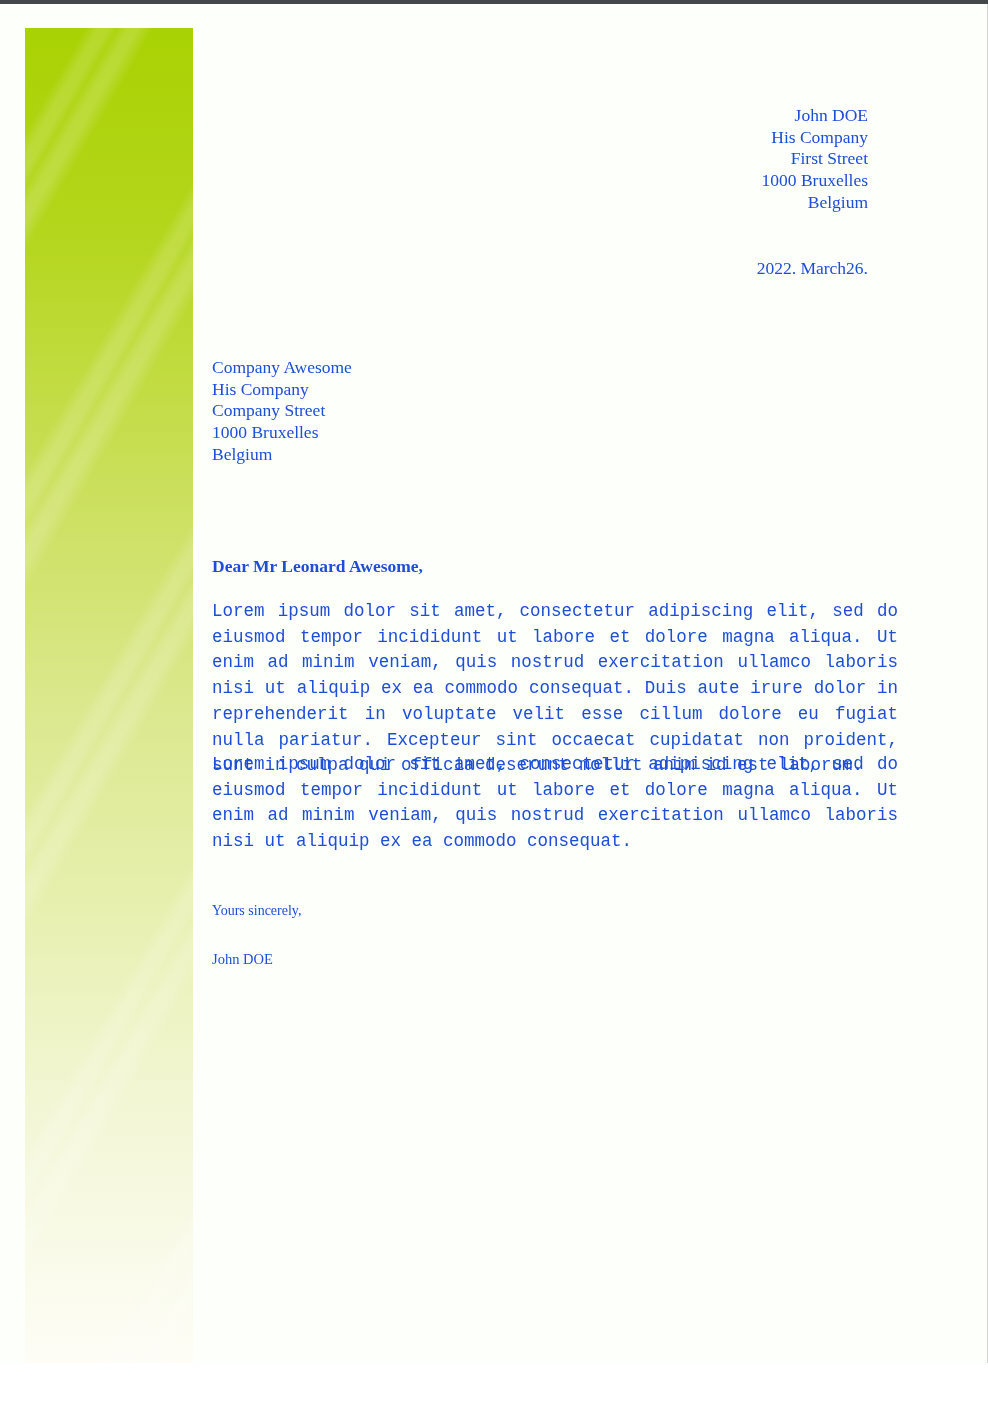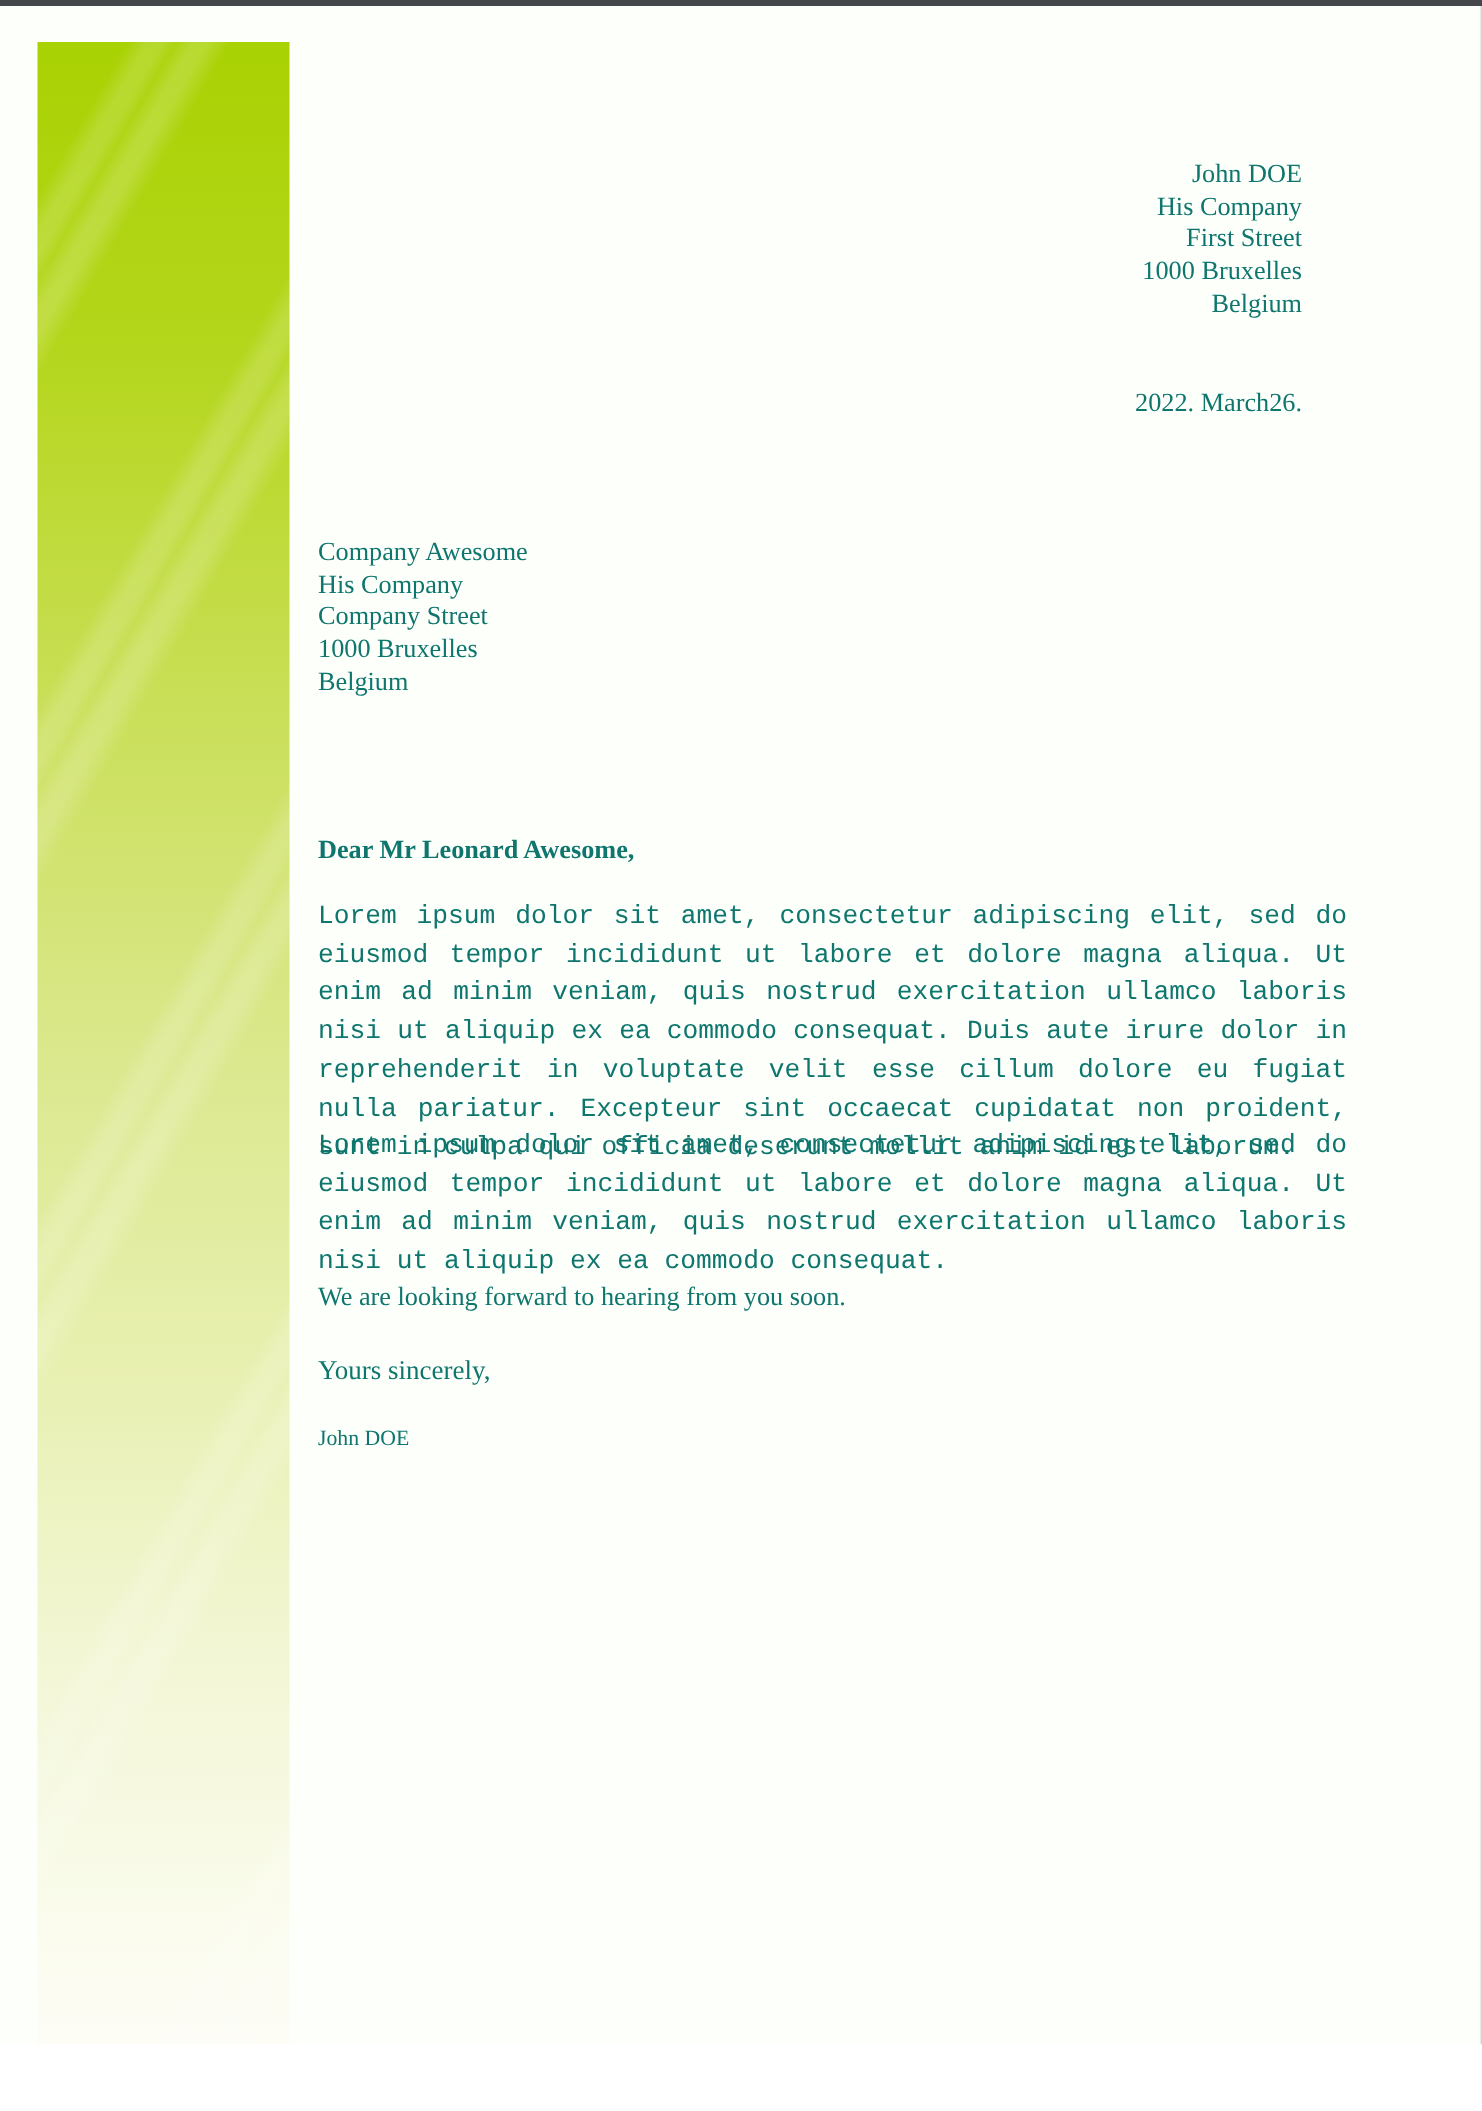--- a/index.html
+++ b/index.html
@@ -7,21 +7,21 @@
     padding: 0;
     background: #ffffff;
   }
   .page {
     position: relative;
     width: 988px;
     height: 1363px;
     background: #fdfffb;
     overflow: hidden;
     font-family: "Liberation Serif", "DejaVu Serif", serif;
-    color: #0f766e;
+    color: #1d4ed8;
   }
   .frame-top {
     position: absolute;
     left: 0; top: 0;
     width: 988px; height: 4px;
     background: #44484a;
   }
   .frame-bottom {
     position: absolute;
     left: 0; top: 1399px;
@@ -95,21 +95,21 @@
   .par-1 { top: 599px; }
   .par-2 { top: 752px; }
   .closing-line {
     position: absolute;
     top: 854px; left: 212px;
     font-size: 17.5px;
   }
   .valediction {
     position: absolute;
     top: 903px; left: 212px;
-    font-size: 18px;
+    font-size: 14px;
   }
   .signature {
     position: absolute;
     top: 951px; left: 212px;
     font-size: 14.5px;
   }
 </style>
 </head>
 <body>
 
@@ -136,19 +136,18 @@
     <div class="addr-line">Company Street</div>
     <div class="addr-line">1000 Bruxelles</div>
     <div class="addr-line">Belgium</div>
   </div>
 
   <div class="salutation">Dear Mr Leonard Awesome,</div>
 
   <p class="body-par par-1">Lorem ipsum dolor sit amet, consectetur adipiscing elit, sed do eiusmod tempor incididunt ut labore et dolore magna aliqua. Ut enim ad minim veniam, quis nostrud exercitation ullamco laboris nisi ut aliquip ex ea commodo consequat. Duis aute irure dolor in reprehenderit in voluptate velit esse cillum dolore eu fugiat nulla pariatur. Excepteur sint occaecat cupidatat non proident, sunt in culpa qui officia deserunt mollit anim id est laborum.</p>
   <p class="body-par par-2">Lorem ipsum dolor sit amet, consectetur adipiscing elit, sed do eiusmod tempor incididunt ut labore et dolore magna aliqua. Ut enim ad minim veniam, quis nostrud exercitation ullamco laboris nisi ut aliquip ex ea commodo consequat.</p>
 
-  <div class="closing-line">We are looking forward to hearing from you soon.</div>
   <div class="valediction">Yours sincerely,</div>
   <div class="signature">John DOE</div>
 
   <div class="frame-bottom"></div>
 
 </div>
 
 </body></html>

